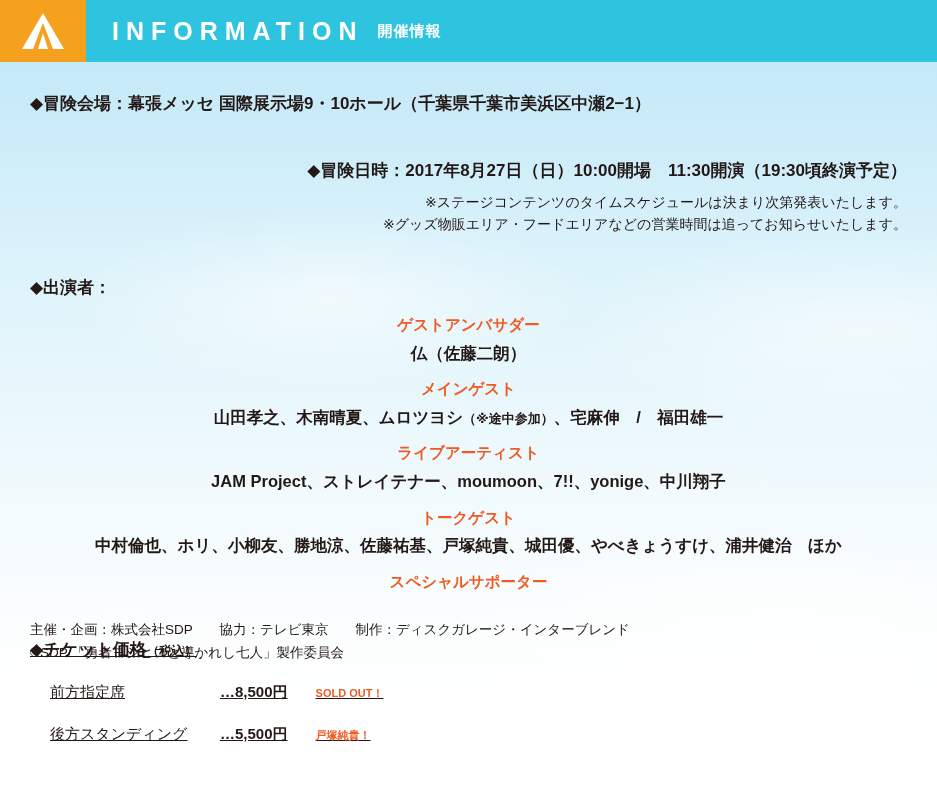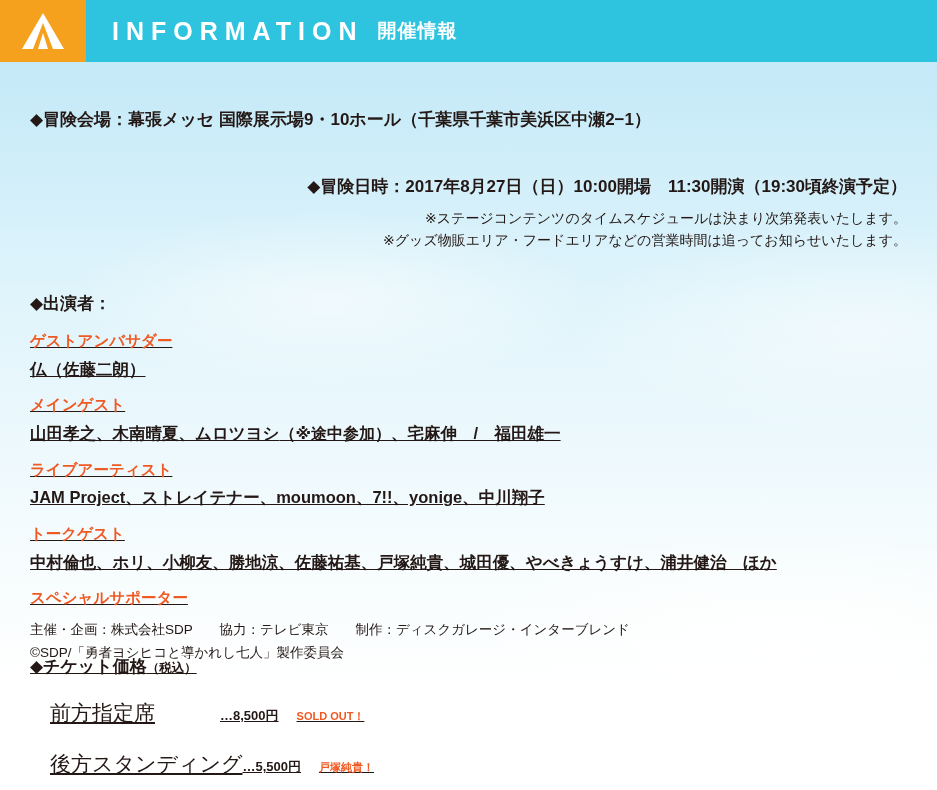--- a/index.html
+++ b/index.html
@@ -57,21 +57,21 @@
     color: #ffffff;
     font-size: 25px;
     font-weight: bold;
     letter-spacing: 7px;
     margin-left: 26px;
     font-family: "Liberation Sans", sans-serif;
     white-space: nowrap;
   }
   .header-sub {
     color: #ffffff;
-    font-size: 19px;
+    font-size: 15px;
     font-weight: bold;
     margin-left: 14px;
     letter-spacing: 1px;
     white-space: nowrap;
   }
 
   
   .content {
     position: relative;
     padding: 0 30px;
@@ -83,52 +83,52 @@
   .blk {
     margin: 0;
   }
 
   .lead {
     font-weight: bold;
     font-size: 17px;
     color: #231815;
     white-space: nowrap;
   }
-  .row-venue { padding-top: 44px; }
+  .row-venue { padding-top: 28px; }
   .row-date  { padding-top: 40px; text-align: right; }
 
   .note {
     font-size: 14px;
     margin-left: 24px;
     line-height: 1.55;
     color: #231815;
   }
   .note.first { margin-top: 8px; }
 
   .row-cast { padding-top: 38px; }
 
   .cast-block {
     margin-top: 12px;
-    text-decoration: underline;
+    text-align: center;
   }
   .cast-head {
     color: #ef5a24;
     font-weight: bold;
     font-size: 15.5px;
     margin-top: 11px;
     margin-bottom: 2px;
   }
   .cast-names {
     font-weight: bold;
     font-size: 16.5px;
     color: #231815;
     margin-bottom: 2px;
   }
   .cast-names .tiny {
-    font-size: 16px;
+    font-size: 13px;
     font-weight: bold;
   }
   .cast-names.latin {
     font-size: 16.5px;
   }
 
   
   .row-ticket { padding-top: 40px; text-decoration: underline; }
   .ticket-lead {
     font-weight: bold;
@@ -145,26 +145,26 @@
   .ticket-row {
     display: flex;
     align-items: baseline;
     font-size: 15.5px;
     font-weight: bold;
     margin-bottom: 18px;
   }
   .ticket-name {
     min-width: 170px;
     font-weight: normal;
-    font-size: 21px;
+    font-size: 15px;
   }
   .ticket-price {
     font-weight: bold;
-    font-size: 13px;
-    margin-right: 18px;
+    font-size: 15px;
+    margin-right: 28px;
   }
   .ticket-status {
     color: #ef5a24;
     font-weight: bold;
     font-size: 11px;
   }
 
   
   .footer {
     position: absolute;

